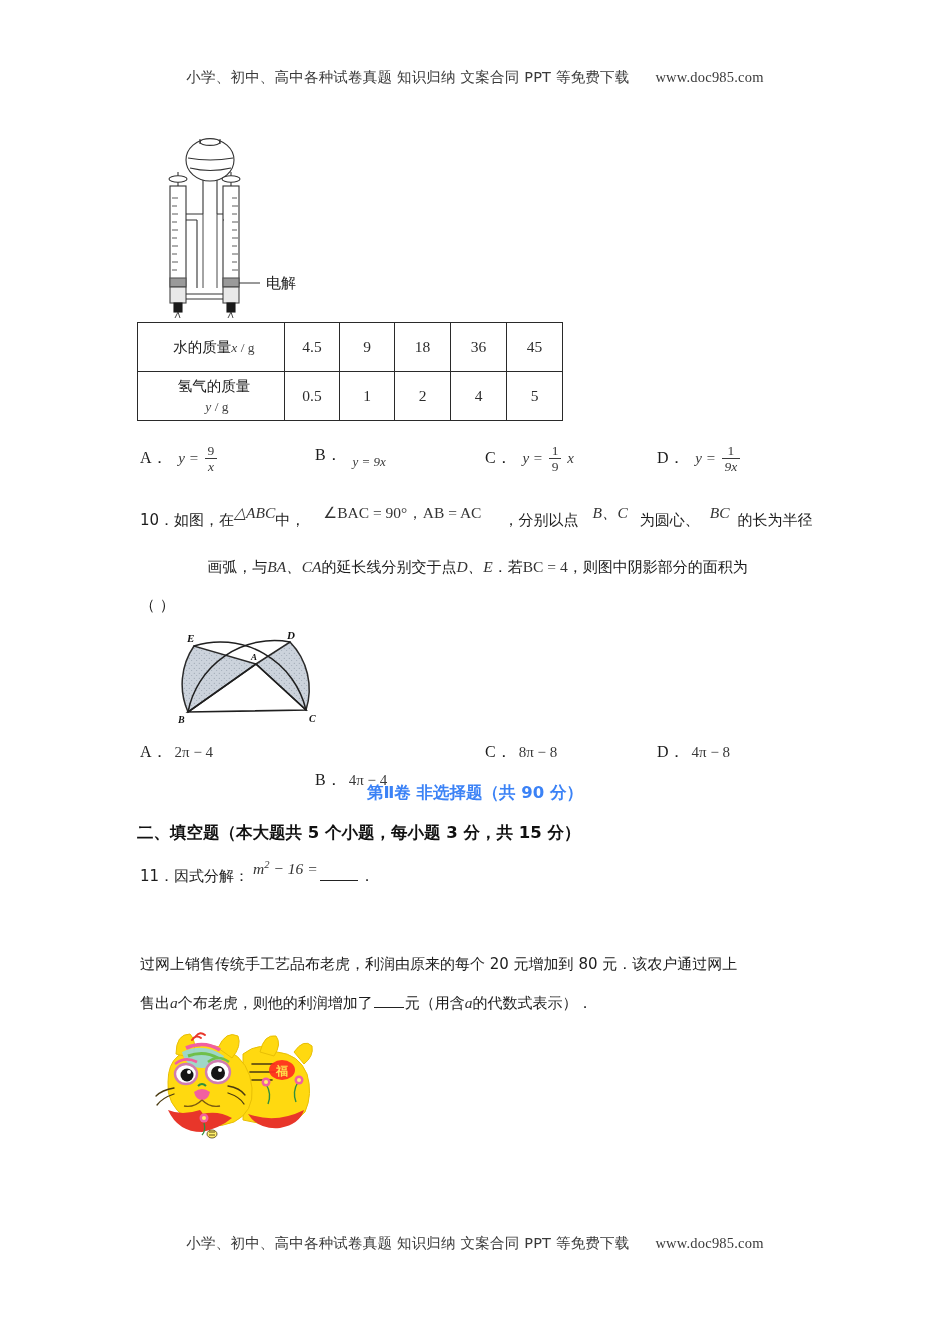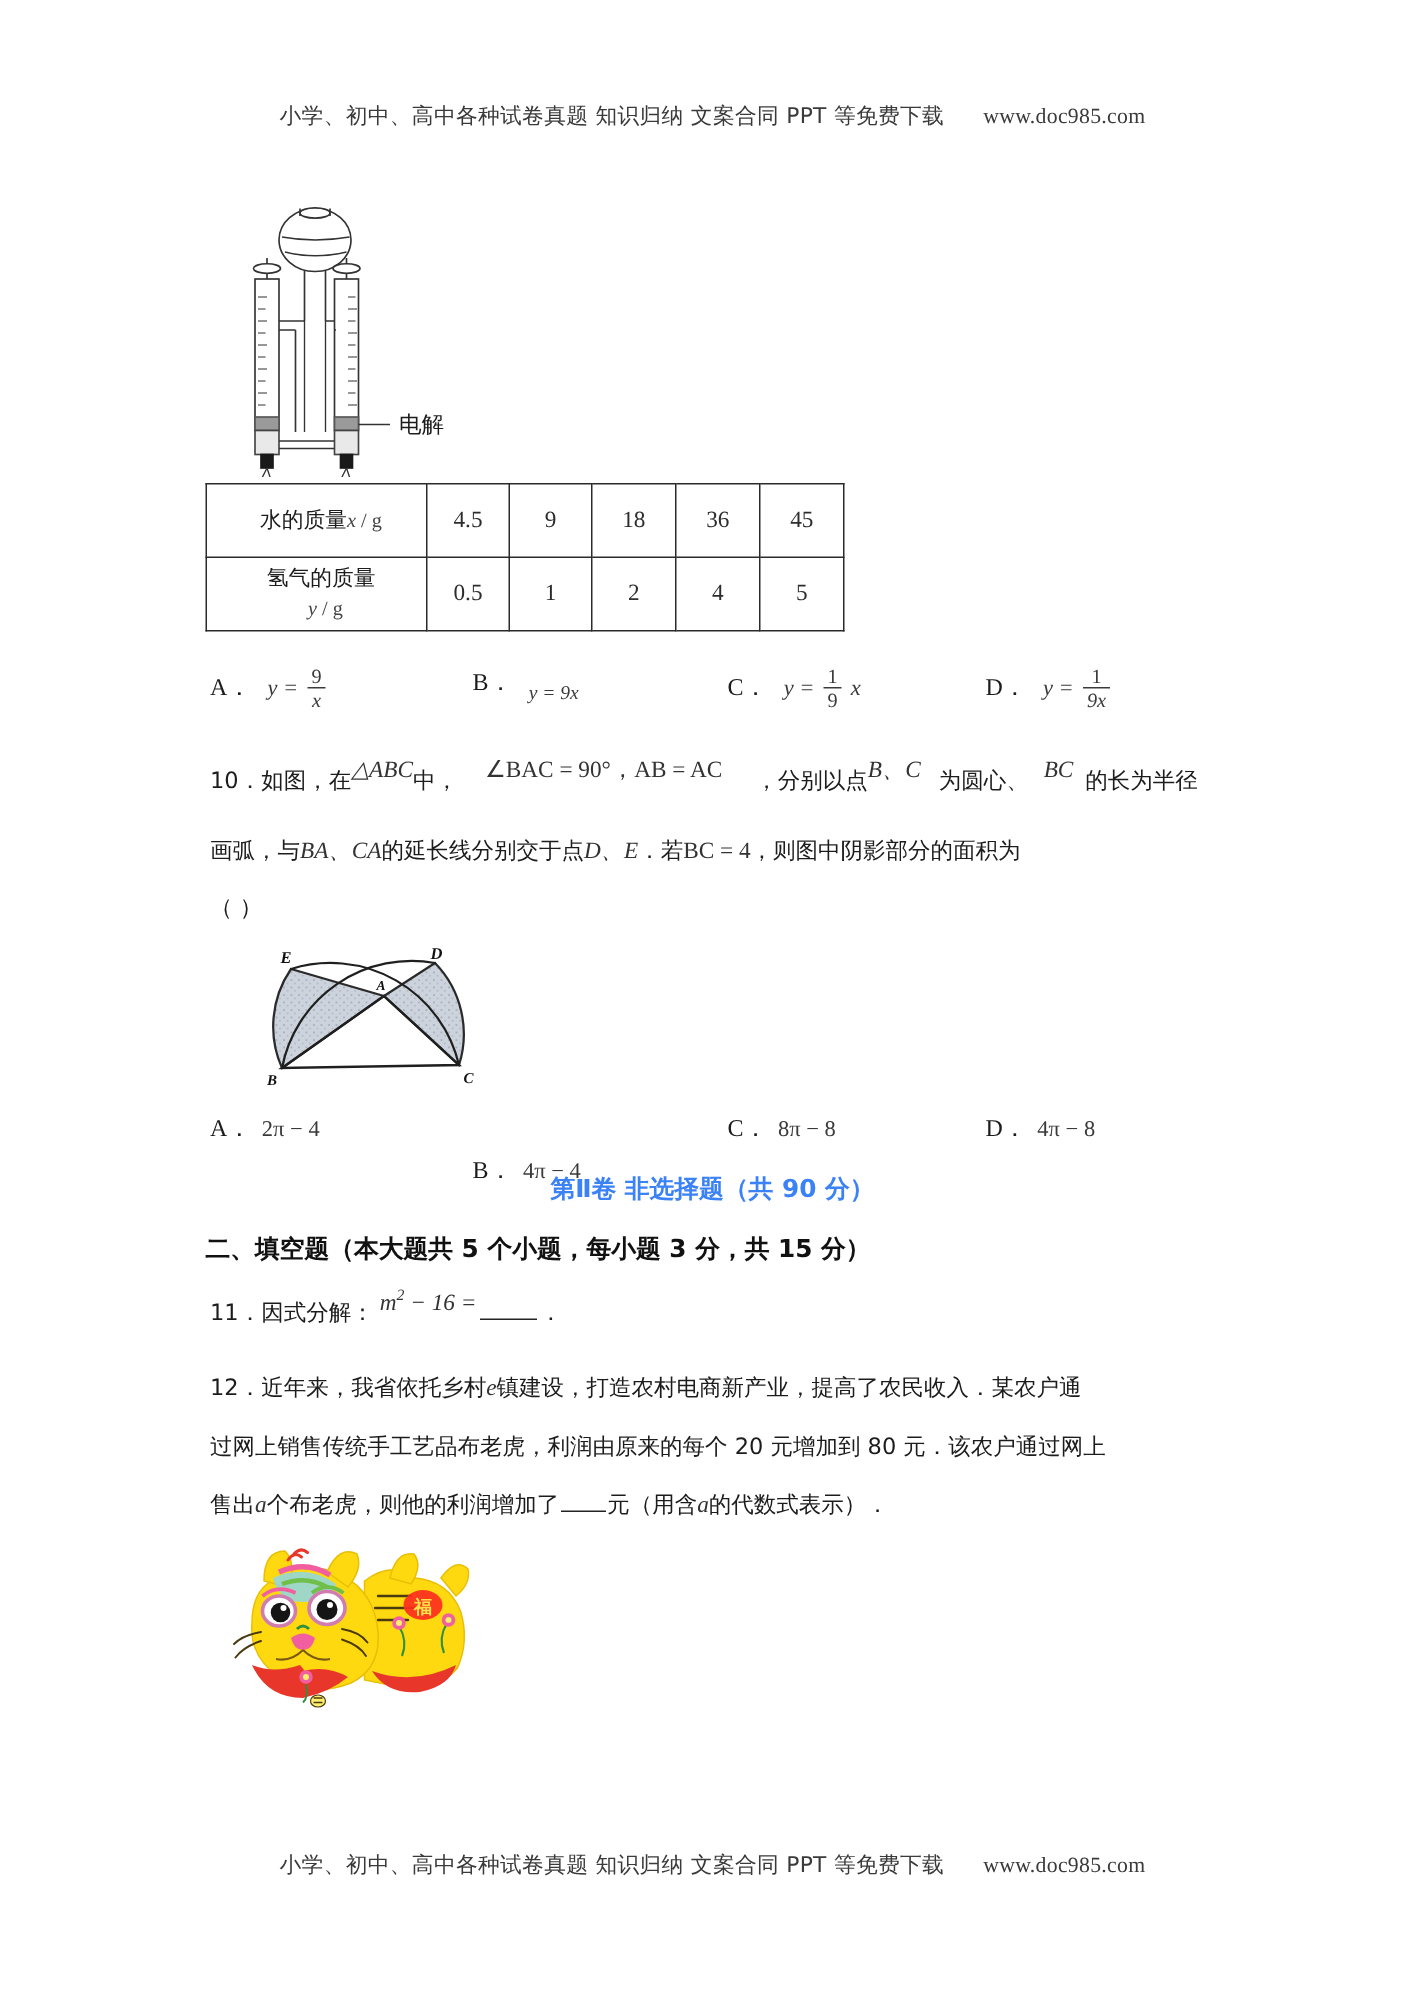--- a/index.html
+++ b/index.html
@@ -183,23 +183,23 @@
     <div class="opt" style="left:517px;">
       <span class="tag">D．</span>
       <span class="exp">
         <span class="it">y =</span>
         <span class="frac"><span class="num">1</span><span class="den it">9x</span></span>
       </span>
     </div>
   </div>
 
   <div class="qline" style="top:510px;">
-    <span>10．如图，在</span><span class="mi raise">△ABC</span><span>中，</span><span class="mr raise" style="margin-left:18px;">∠BAC = 90°，AB = AC</span><span style="margin-left:22px;">，分别以点</span><span class="mi raise" style="">B、C</span><span style="margin-left:12px;">为圆心、</span><span class="mi raise" style="margin-left:10px;">BC</span><span style="margin-left:8px;">的长为半径</span>
-  </div>
-  <div class="qline" style="top:557px;">
+    <span>10．如图，在</span><span class="mi raise">△ABC</span><span>中，</span><span class="mr raise" style="margin-left:18px;">∠BAC = 90°，AB = AC</span><span style="margin-left:22px;">，分别以点</span><span class="mi raise" style="margin-left:14px;">B、C</span><span style="margin-left:12px;">为圆心、</span><span class="mi raise" style="margin-left:10px;">BC</span><span style="margin-left:8px;">的长为半径</span>
+  </div>
+  <div class="qline" style="top:557px;text-align:center;">
     <span>画弧，与</span><span class="mi">BA、CA</span><span>的延长线分别交于点</span><span class="mi">D、E</span><span>．若</span><span class="mr">BC = 4</span><span>，则图中阴影部分的面积为</span>
   </div>
   <div class="qline" style="top:596px;">
     <span>（    ）</span>
   </div>
 
   <div class="fig-geo">
     <svg width="160" height="108" viewBox="0 0 160 108">
       <defs>
         <pattern id="spk" width="5" height="5" patternUnits="userSpaceOnUse">
@@ -245,23 +245,20 @@
     </div>
   </div>
 
   <div class="h-center" style="top:782px;">第Ⅱ卷   非选择题（共 90 分）</div>
   <div class="h-left" style="top:822px;">二、填空题（本大题共 5 个小题，每小题 3 分，共 15 分）</div>
 
   <div class="qline" style="top:866px;">
     <span>11．因式分解：</span><span class="mi raise" style="margin-left:4px;"><span>m</span><sup>2</sup> <span class="mr">− 16 =</span></span><span class="blank"></span><span>．</span>
   </div>
 
-  <div class="qline" style="top:916px;">
-    <span>12．近年来，我省依托乡村</span><span class="mi">e</span><span>镇建设，打造农村电商新产业，提高了农民收入．某农户通</span>
-  </div>
   <div class="qline" style="top:955px;">
     <span>过网上销售传统手工艺品布老虎，利润由原来的每个 20 元增加到 80 元．该农户通过网上</span>
   </div>
   <div class="qline" style="top:994px;">
     <span>售出</span><span class="mi">a</span><span>个布老虎，则他的利润增加了</span><span class="blank-sm"></span><span>元（用含</span><span class="mi">a</span><span>的代数式表示）．</span>
   </div>
 
   <div class="fig-tiger">
     <svg width="175" height="135" viewBox="0 0 175 135">
 

